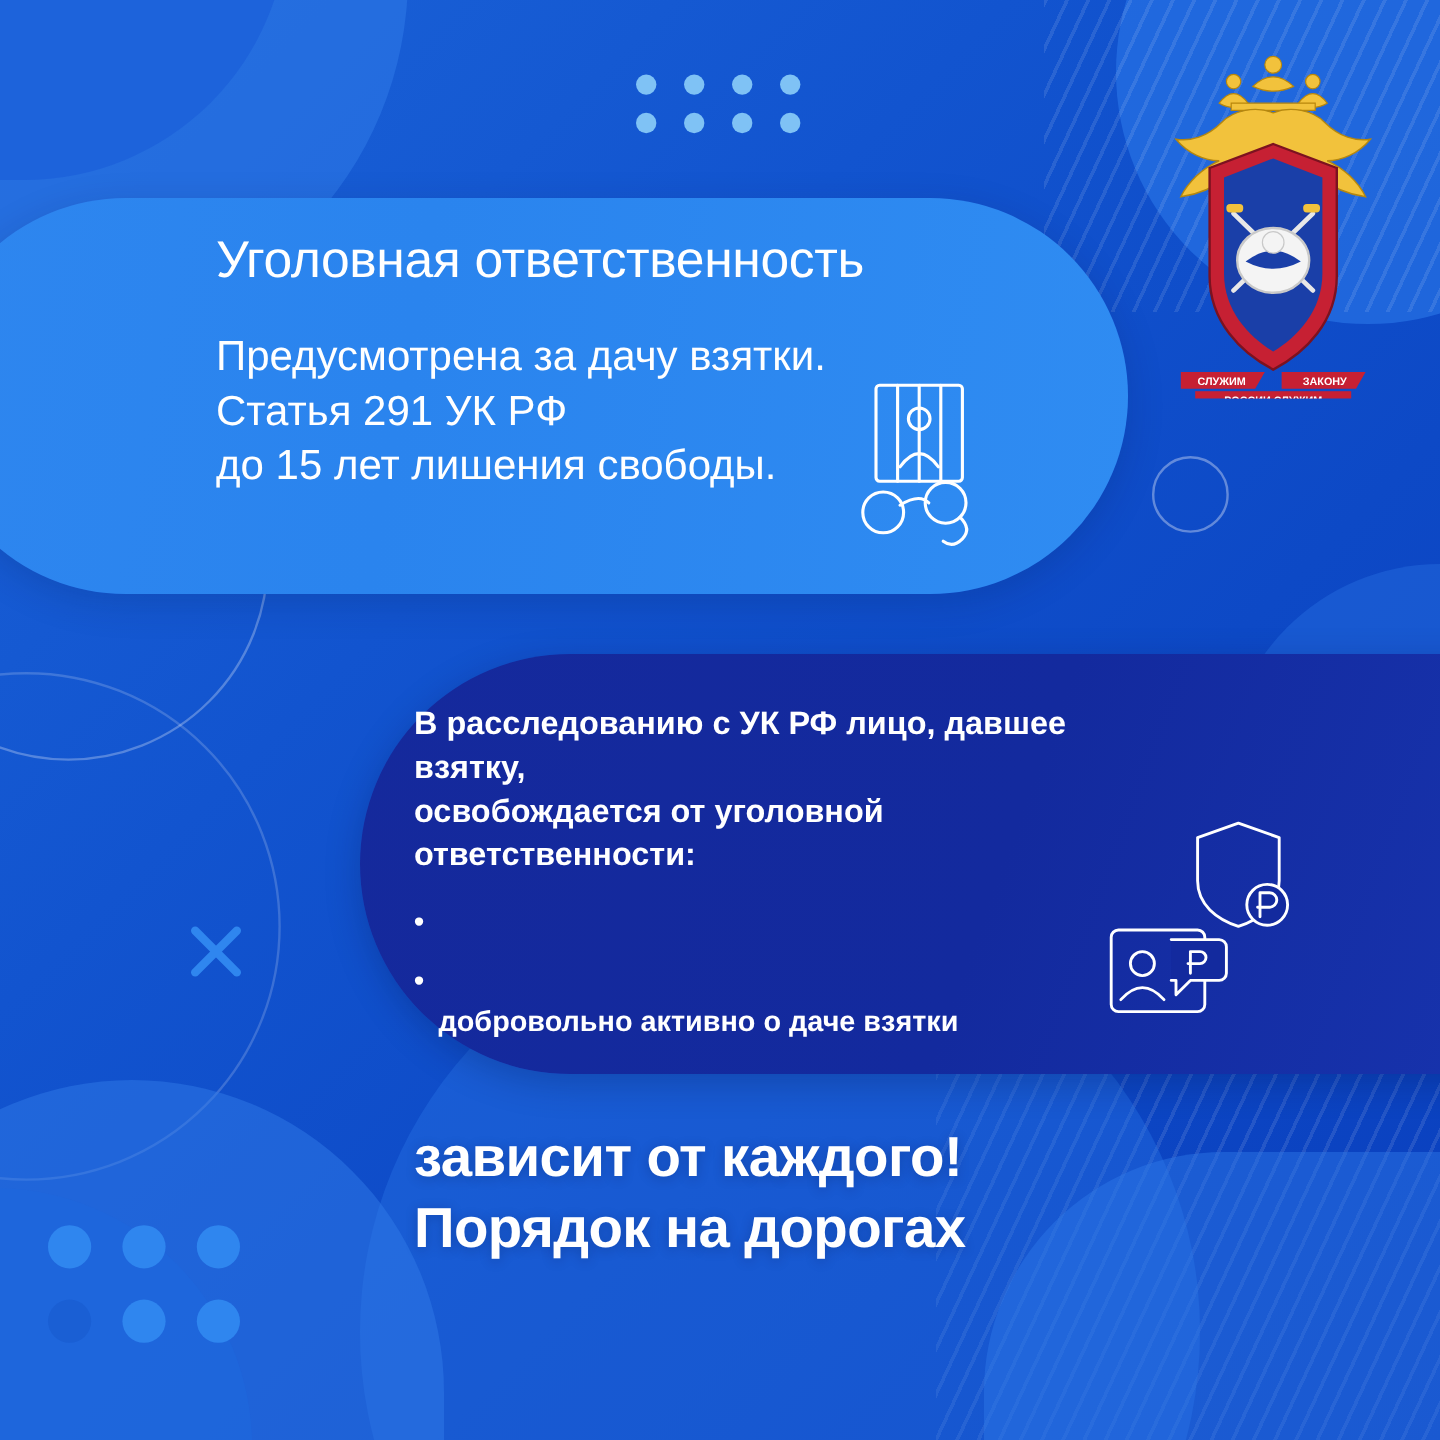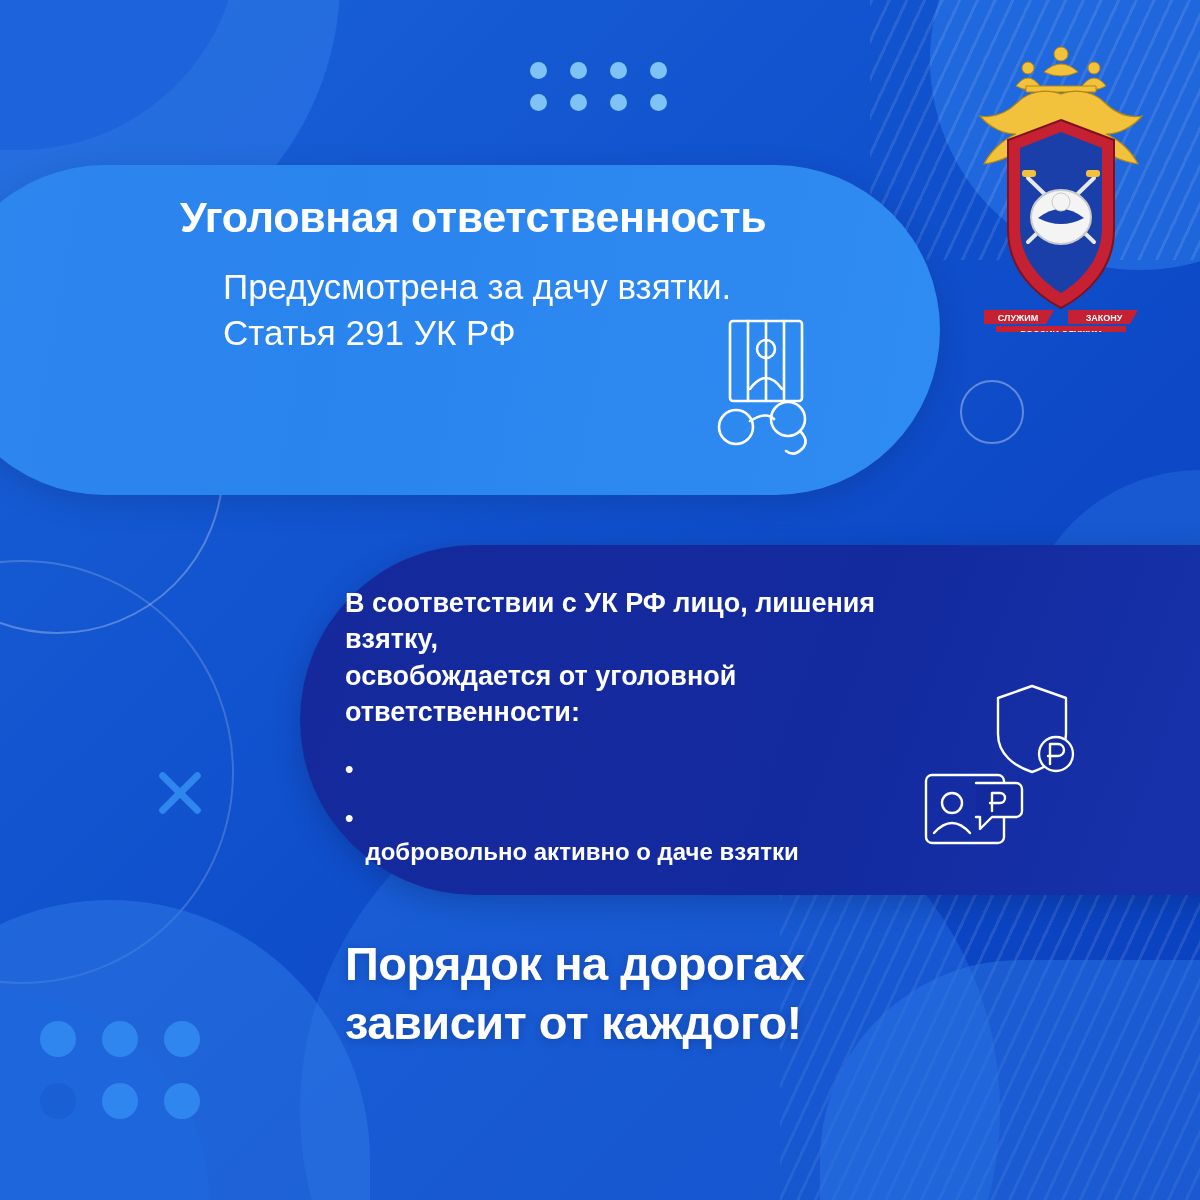--- a/index.html
+++ b/index.html
@@ -161,32 +161,31 @@
     background: linear-gradient(100deg, #2e86ef 0%, #2a84ee 40%, #2f8cf2 100%);
     border-radius: 165px;
     box-shadow: 0 8px 30px rgba(2, 28, 80, .18);
   }
   .card-top-inner {
     position: absolute;
     left: 240px; top: 28px;
     right: 70px;
   }
   .card-title {
-    margin: 0 0 22px 0;
+    margin: 0 0 32px 0;
     font-size: 43px;
-    font-weight: 700;
+    font-weight: 400;
     color: #ffffff;
     letter-spacing: -.3px;
   }
   .card-top-lines {
     font-size: 35px;
     line-height: 1.30;
     color: #ffffff;
     font-weight: 400;
-    margin-left: 43px;
   }
   .card-top-lines .ital { }
 
   .icon-prison {
     position: absolute;
     right: 80px; top: 150px;
     width: 160px; height: 150px;
   }
 
   
@@ -336,20 +335,21 @@
       <text x="95" y="295" font-family="Liberation Sans, sans-serif" font-size="9" fill="#ffffff" font-weight="bold" text-anchor="middle">РОССИИ СЛУЖИМ</text>
     </svg>
   </div>
 
   <div class="card-top">
     <div class="card-top-inner">
       <h1 class="card-title">Уголовная ответственность</h1>
       <div class="card-top-lines">
         <div>Предусмотрена за дачу взятки.</div>
         <div class="ital">Статья 291 УК РФ</div>
+        <div>до 15 лет лишения свободы.</div>
       </div>
     </div>
     <div class="icon-prison">
       <svg viewBox="0 0 160 150" width="160" height="150" xmlns="http://www.w3.org/2000/svg" fill="none" stroke="#ffffff" stroke-width="2.6" stroke-linecap="round" stroke-linejoin="round">
         <rect x="30" y="6" width="72" height="80" rx="3"></rect>
         <line x1="48" y1="6" x2="48" y2="86"></line>
         <line x1="66" y1="6" x2="66" y2="86"></line>
         <line x1="84" y1="6" x2="84" y2="86"></line>
         <circle cx="66" cy="34" r="9"></circle>
         <path d="M50 74 q16 -22 32 0"></path>
@@ -357,21 +357,21 @@
         <circle cx="88" cy="104" r="17"></circle>
         <path d="M50 106 q16 -10 24 -2"></path>
         <path d="M100 116 q10 10 2 18 q-8 8 -16 2"></path>
       </svg>
     </div>
   </div>
 
   <div class="card-mid">
     <div class="card-mid-inner">
       <div class="card-mid-lead">
-        <div>В соответствии с УК РФ лицо, лишения взятку,</div>
+        <div>В расследованию с УК РФ лицо, давшее взятку,</div>
         <div>освобождается от уголовной ответственности:</div>
       </div>
 
       <div class="bullet">
         <span class="dot">•</span>
       </div>
 
       <div class="bullet">
         <span class="dot">•</span>
         <span class="txt">
@@ -394,17 +394,17 @@
         <rect x="6" y="10" width="78" height="68" rx="6"></rect>
         <circle cx="32" cy="38" r="10"></circle>
         <path d="M14 68 q18 -20 36 0"></path>
         <path d="M56 18 h40 a6 6 0 0 1 6 6 v22 a6 6 0 0 1 -6 6 h-24 l-12 12 v-12 h-4" fill="#132a9e"></path>
         <path d="M72 46 V28 h8 a5 5 0 0 1 0 10 h-10"></path>
       </svg>
     </div>
   </div>
 
   <div class="slogan">
+    <div>зависит от каждого!</div>
     <div>Порядок на дорогах</div>
-    <div>зависит от каждого!</div>
   </div>
 
 </div>
 
 </body></html>

